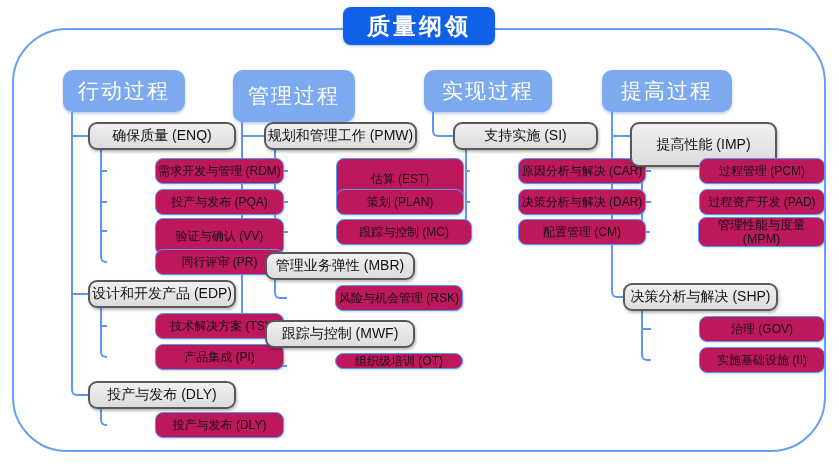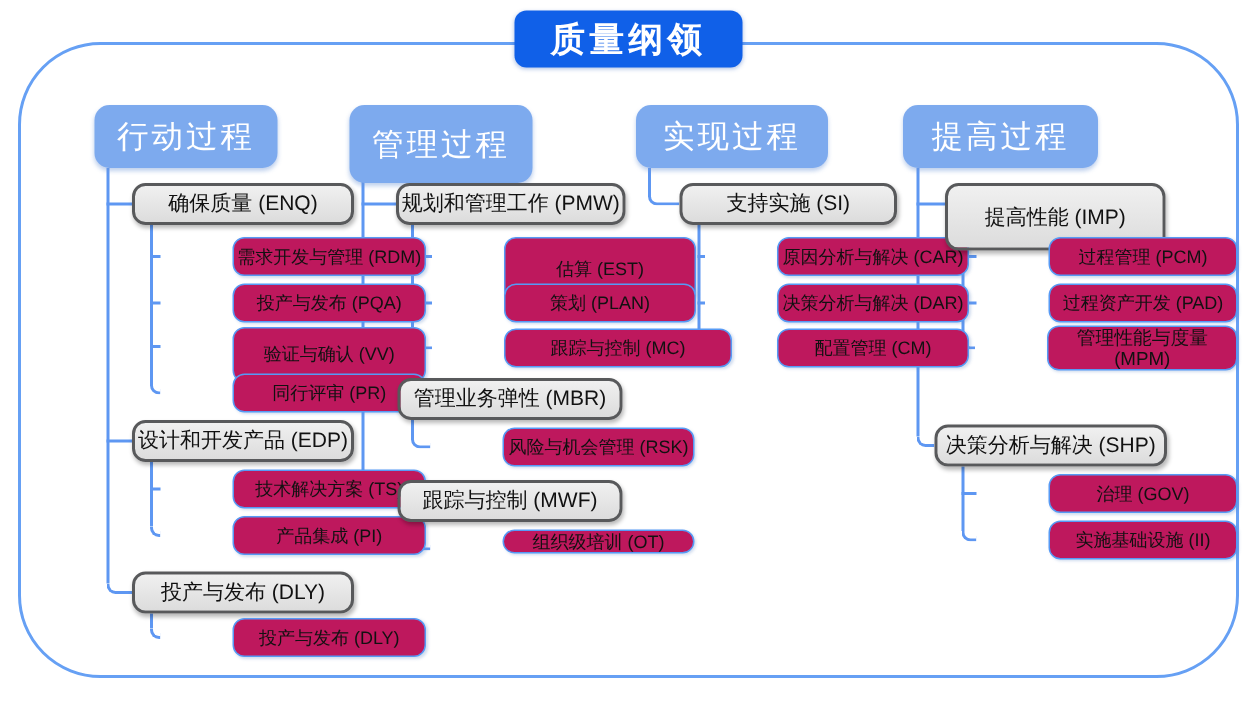--- a/index.html
+++ b/index.html
@@ -93,21 +93,21 @@
   <div class="elbow" style="left:241px;top:328px;width:24px;height:7px"></div>
 
   <div class="box grp" style="left:264px;top:122px;width:153px;height:28px">规划和管理工作 (PMW)</div>
   <div class="v" style="left:274px;top:150px;height:76px"></div>
   <div class="stub" style="left:274px;top:170px;width:14px"></div>
   <div class="stub" style="left:274px;top:201px;width:14px"></div>
   <div class="elbow" style="left:274px;top:226px;width:14px;height:7px"></div>
 
   <div class="box leaf" style="left:288px;top:158px;width:128px;height:43px">估算 (EST)</div>
   <div class="box leaf" style="left:288px;top:189px;width:128px;height:26px">策划 (PLAN)</div>
-  <div class="box leaf" style="left:288px;top:219px;width:152px;height:26px">跟踪与控制 (MC)</div>
+  <div class="box leaf" style="left:288px;top:219px;width:136px;height:26px">跟踪与控制 (MC)</div>
 
   <div class="box grp" style="left:265px;top:252px;width:150px;height:28px">管理业务弹性 (MBR)</div>
   <div class="v" style="left:274px;top:280px;height:12px"></div>
   <div class="elbow" style="left:274px;top:292px;width:13px;height:7px"></div>
 
   <div class="box leaf" style="left:287px;top:285px;width:128px;height:26px">风险与机会管理 (RSK)</div>
 
   <div class="box grp" style="left:265px;top:320px;width:150px;height:28px">跟踪与控制 (MWF)</div>
   <div class="v" style="left:274px;top:348px;height:12px"></div>
   <div class="elbow" style="left:274px;top:360px;width:13px;height:7px"></div>

